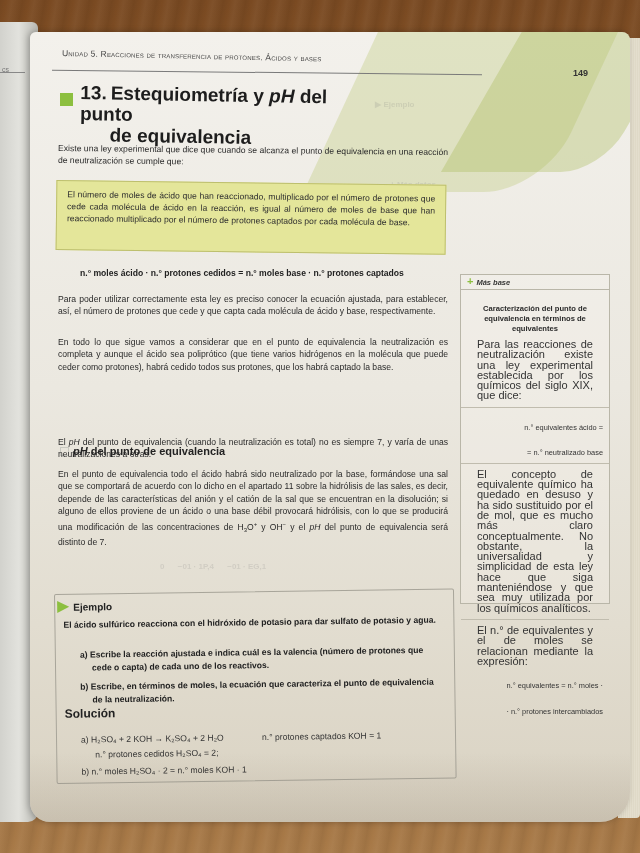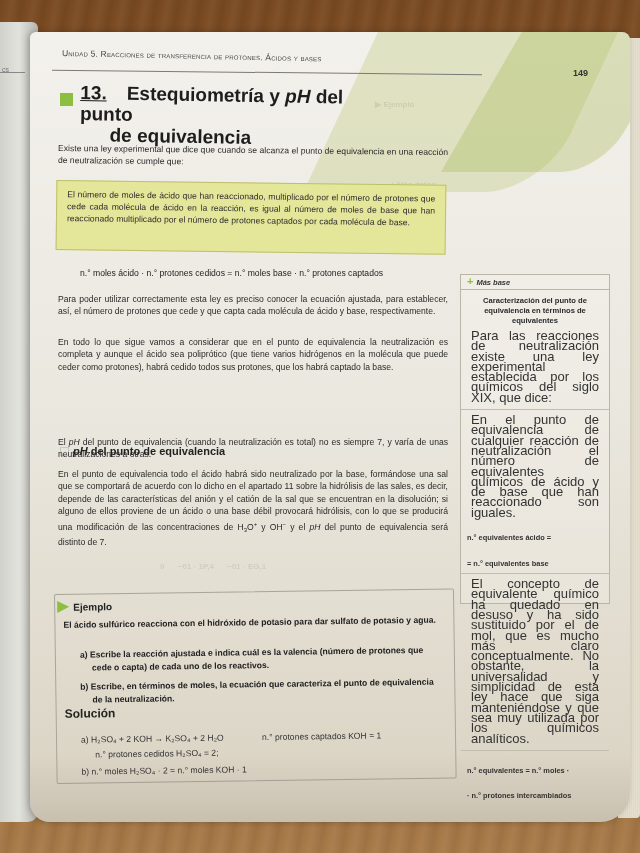--- a/index.html
+++ b/index.html
@@ -55,38 +55,38 @@
       position: absolute; right: 42px; top: 36px; font-size: 9px; font-weight: bold; color: #333;
     }
     .title-square {
       position: absolute; left: 30px; top: 61px; width: 13px; height: 13px; background: #8cbf3f;
     }
     .section-title {
       position: absolute; left: 50px; top: 50px; width: 300px;
       font-size: 19px; font-weight: bold; color: #1d1d1d; line-height: 21px;
       transform: rotate(1deg); transform-origin: left;
     }
-    .section-title .num { margin-right: 20px; text-decoration: underline; }
+    .section-title .num { margin-right: 4px; }
     .section-title .indent { display:block; padding-left: 30px; }
     .section-title i { font-style: italic; }
 
     .p {
       position: absolute; left: 28px; width: 390px; font-size: 8.6px; line-height: 12.4px;
       color: #2a2a2a; text-align: justify;
     }
     .intro { top: 110px; transform: rotate(0.6deg); transform-origin: left; }
     .highlight-box {
       position: absolute; left: 26px; top: 148px; width: 390px; height: 70px;
       background: #e4e69a; border: 1px solid #bdbf6e; padding: 7px 10px;
       font-size: 8.6px; line-height: 12.2px; color: #2e2e2e; text-align: justify;
       transform: rotate(0.7deg); transform-origin: left;
     }
     .formula-main {
       position: absolute; left: 50px; top: 236px; width: 380px;
-      font-size: 8.6px; font-weight: normal; color: #222;
+      font-size: 8.6px; font-weight: bold; color: #222;
     }
     .p2 { top: 261px; }
     .p3 { top: 304px; }
     .ph-heading {
       position: absolute; left: 30px; top: 374px; font-size: 11px; font-weight: bold; color: #222; margin-top: 39px;
     }
     .ph-heading .sq { display:inline-block; width:9px; height:9px; border:1px solid #c8c8c0; margin-right:4px; vertical-align: -1px; }
     .ph-heading i { font-style: italic; }
     .p4 { top: 404px; }
     .p5 { top: 436px; }
@@ -118,24 +118,24 @@
     .sol-a1b { left: 38px; top: 155px; }
     .sol-b { left: 24px; top: 172px; }
 
     
     .sidebar {
       position: absolute; left: 430px; top: 242px; width: 150px; height: 330px;
       border: 1px solid #b9b6a8; background: rgba(250,248,242,0.25);
     }
     .sidebar-header { height: 15px; border-bottom: 1px solid #b9b6a8; font-size: 7.5px; font-style: italic; font-weight: bold; color: #333; padding: 2px 6px; }
     .sidebar-header .plus { color: #8cbf3f; font-weight: bold; font-style: normal; font-size: 11px; margin-right: 3px; line-height: 8px; }
-    .sidebar-title { font-size: 7.6px; font-weight: bold; text-align: center; color: #2a2a2a; line-height: 10px; margin: 6px 8px 5px; }
-    .sb-p { font-size: 13px; line-height: 10.3px; color: #333; text-align: justify; margin: 0 10px 6px; }
+    .sidebar-title { font-size: 7.6px; font-weight: bold; text-align: center; color: #2a2a2a; line-height: 10px; margin: 14px 8px 5px; }
+    .sb-p { font-size: 11px; line-height: 10.3px; color: #333; text-align: justify; margin: 0 16px 6px; }
     .sb-div { height: 1px; background: #c0bcae; margin: 4px 0 5px; }
-    .sb-formula { font-size: 7.4px; line-height: 10.5px; color: #333; text-align: left; margin: 15px 6px 4px; font-weight: bold; }
+    .sb-formula { font-size: 7.4px; line-height: 10.5px; color: #333; text-align: right; margin: 15px 6px 4px; }
   </style>
 </head>
 <body>
 
 <div class="left-page">
   <div class="glyph">cs</div>
   <div class="rule"></div>
 </div>
 <div class="page-edges"></div>
 
@@ -174,26 +174,26 @@
 
   <p class="p p5"><span>En el punto de equivalencia todo el ácido habrá sido neutralizado por la base, formándose una sal que se comportará de acuerdo con lo dicho en el apartado 11 sobre la hidrólisis de las sales, es decir, depende de las características del anión y el catión de la sal que se encuentran en la disolución; si alguno de ellos proviene de un ácido o una base débil provocará hidrólisis, con lo que se producirá una modificación de las concentraciones de H</span><span class="sub">3</span><span>O</span><span class="sup">+</span><span> y OH</span><span class="sup">−</span><span> y el </span><i>pH</i><span> del punto de equivalencia será distinto de 7.</span></p>
 
   <div class="sidebar">
     <div class="sidebar-header">
       <span class="plus">+</span><span>Más base</span>
     </div>
     <div class="sidebar-title">Caracterización del punto de equivalencia en términos de equivalentes</div>
     <p class="sb-p">Para las reacciones de neutralización existe una ley experimental establecida por los químicos del siglo XIX, que dice:</p>
     <div class="sb-div"></div>
-    <p class="sb-p">En el punto de equivalencia de cualquier reacción de neutralización el número de equivalentes químicos de ácido y de base que han reaccionado son iguales.</p>
     <div class="sb-formula">n.° equivalentes ácido =</div>
-    <div class="sb-formula">= n.° equivalentes base</div>
+    <div class="sb-formula">= n.° neutralizado base</div>
     <div class="sb-div"></div>
     <p class="sb-p">El concepto de equivalente químico ha quedado en desuso y ha sido sustituido por el de mol, que es mucho más claro conceptualmente. No obstante, la universalidad y simplicidad de esta ley hace que siga manteniéndose y que sea muy utilizada por los químicos analíticos.</p>
     <div class="sb-div"></div>
+    <p class="sb-p">El n.° de equivalentes y el de moles se relacionan mediante la expresión:</p>
     <div class="sb-formula">n.° equivalentes = n.° moles ·</div>
     <div class="sb-formula">· n.° protones intercambiados</div>
   </div>
 
   <div class="example-box">
     <div class="example-header">
       <span class="tri"></span><span>Ejemplo</span>
     </div>
     <div class="example-statement">El ácido sulfúrico reacciona con el hidróxido de potasio para dar sulfato de potasio y agua.</div>
     <div class="example-q q-a">a) Escribe la reacción ajustada e indica cuál es la valencia (número de protones que cede o capta) de cada uno de los reactivos.</div>

